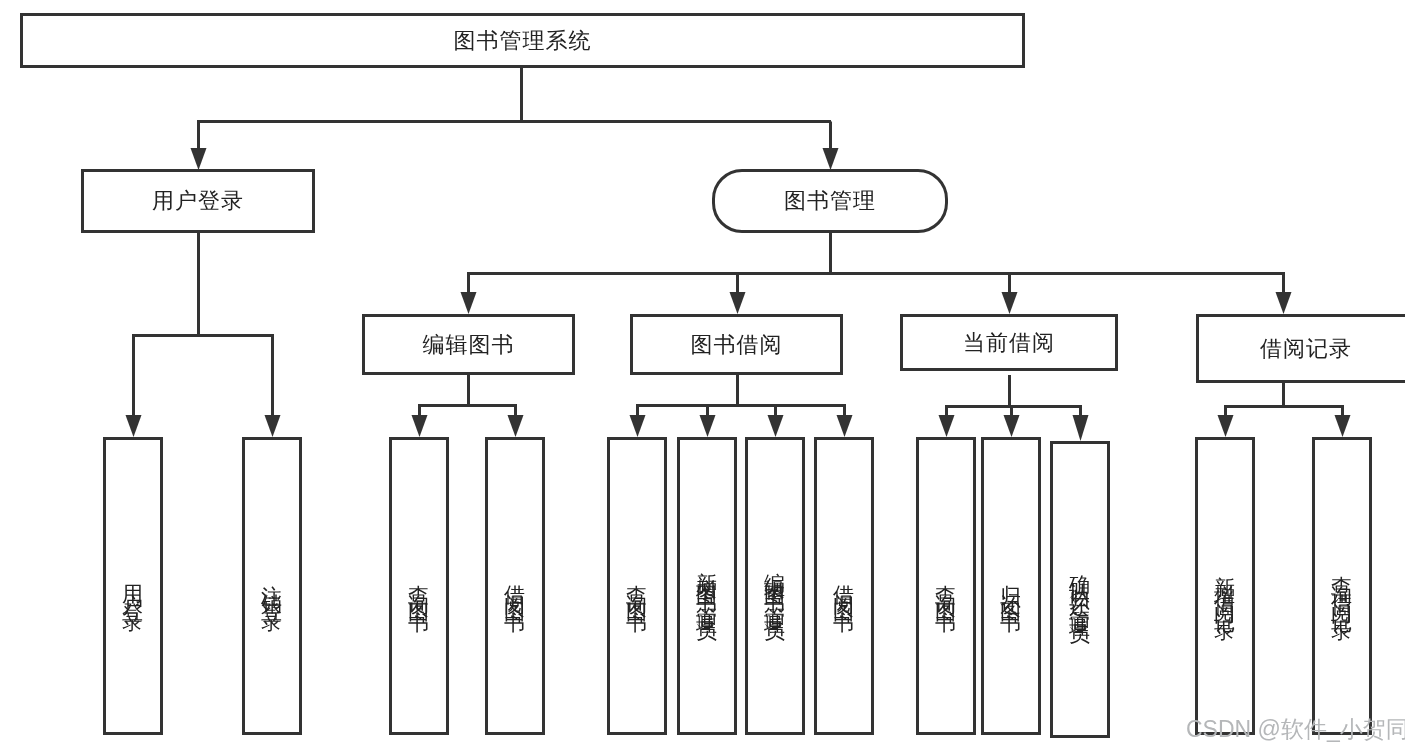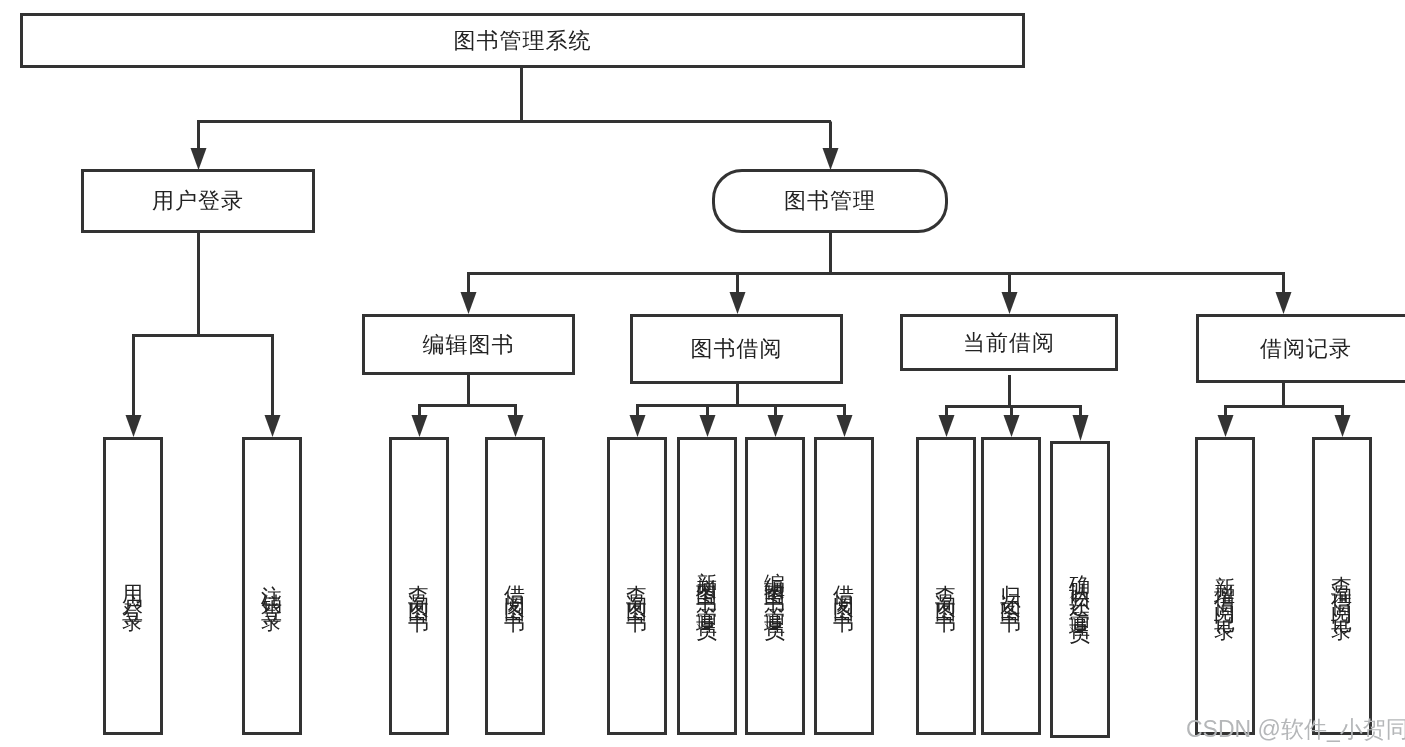--- a/index.html
+++ b/index.html
@@ -99,21 +99,21 @@
   <div class="node hnode" style="left:81px; top:169px; width:234px; height:64px;">
     <span>用户登录</span>
   </div>
   <div class="node hnode" style="left:712px; top:169px; width:236px; height:64px;border-radius:30px;">
     <span>图书管理</span>
   </div>
 
   <div class="node hnode" style="left:362px; top:314px; width:213px; height:61px;">
     <span>编辑图书</span>
   </div>
-  <div class="node hnode" style="left:630px; top:314px; width:213px; height:70px;">
+  <div class="node hnode" style="left:630px; top:314px; width:213px; height:61px;">
     <span>图书借阅</span>
   </div>
   <div class="node hnode" style="left:900px; top:314px; width:218px; height:57px;">
     <span>当前借阅</span>
   </div>
   <div class="node hnode" style="left:1196px; top:314px; width:220px; height:69px;">
     <span>借阅记录</span>
   </div>
 
   <div class="node vnode" style="left:103px;">

